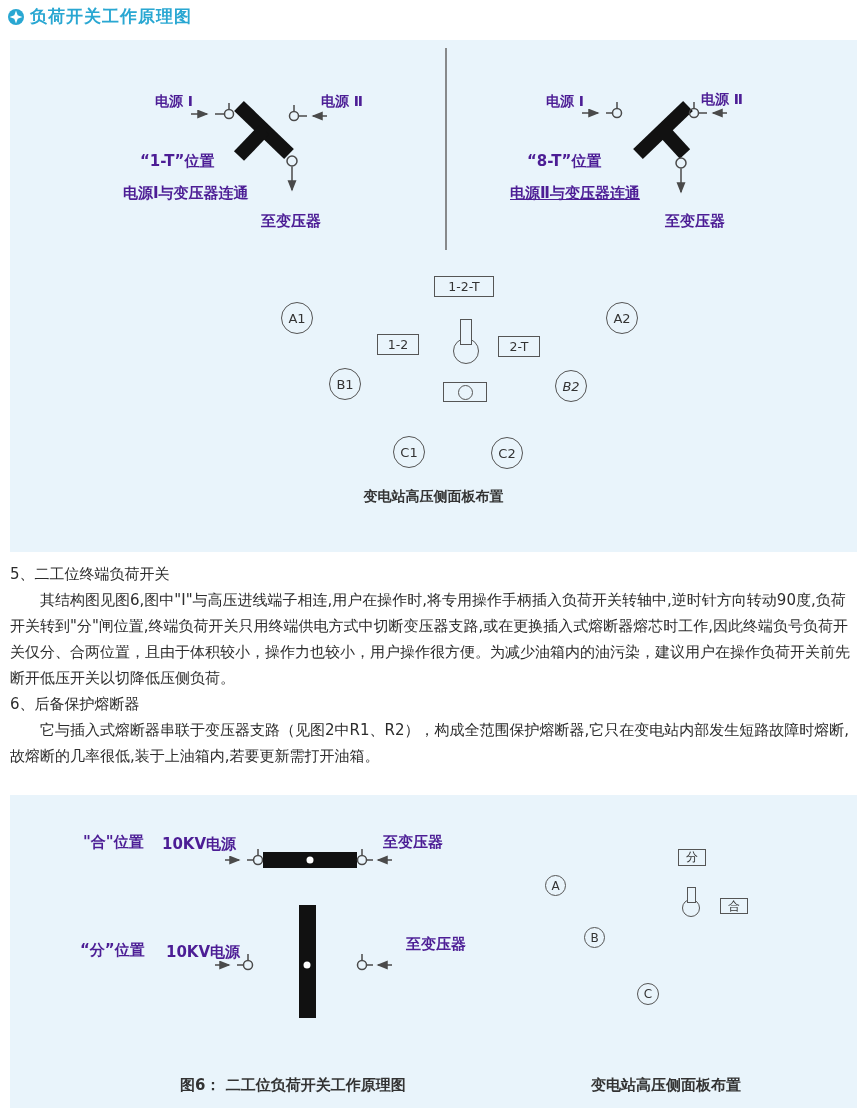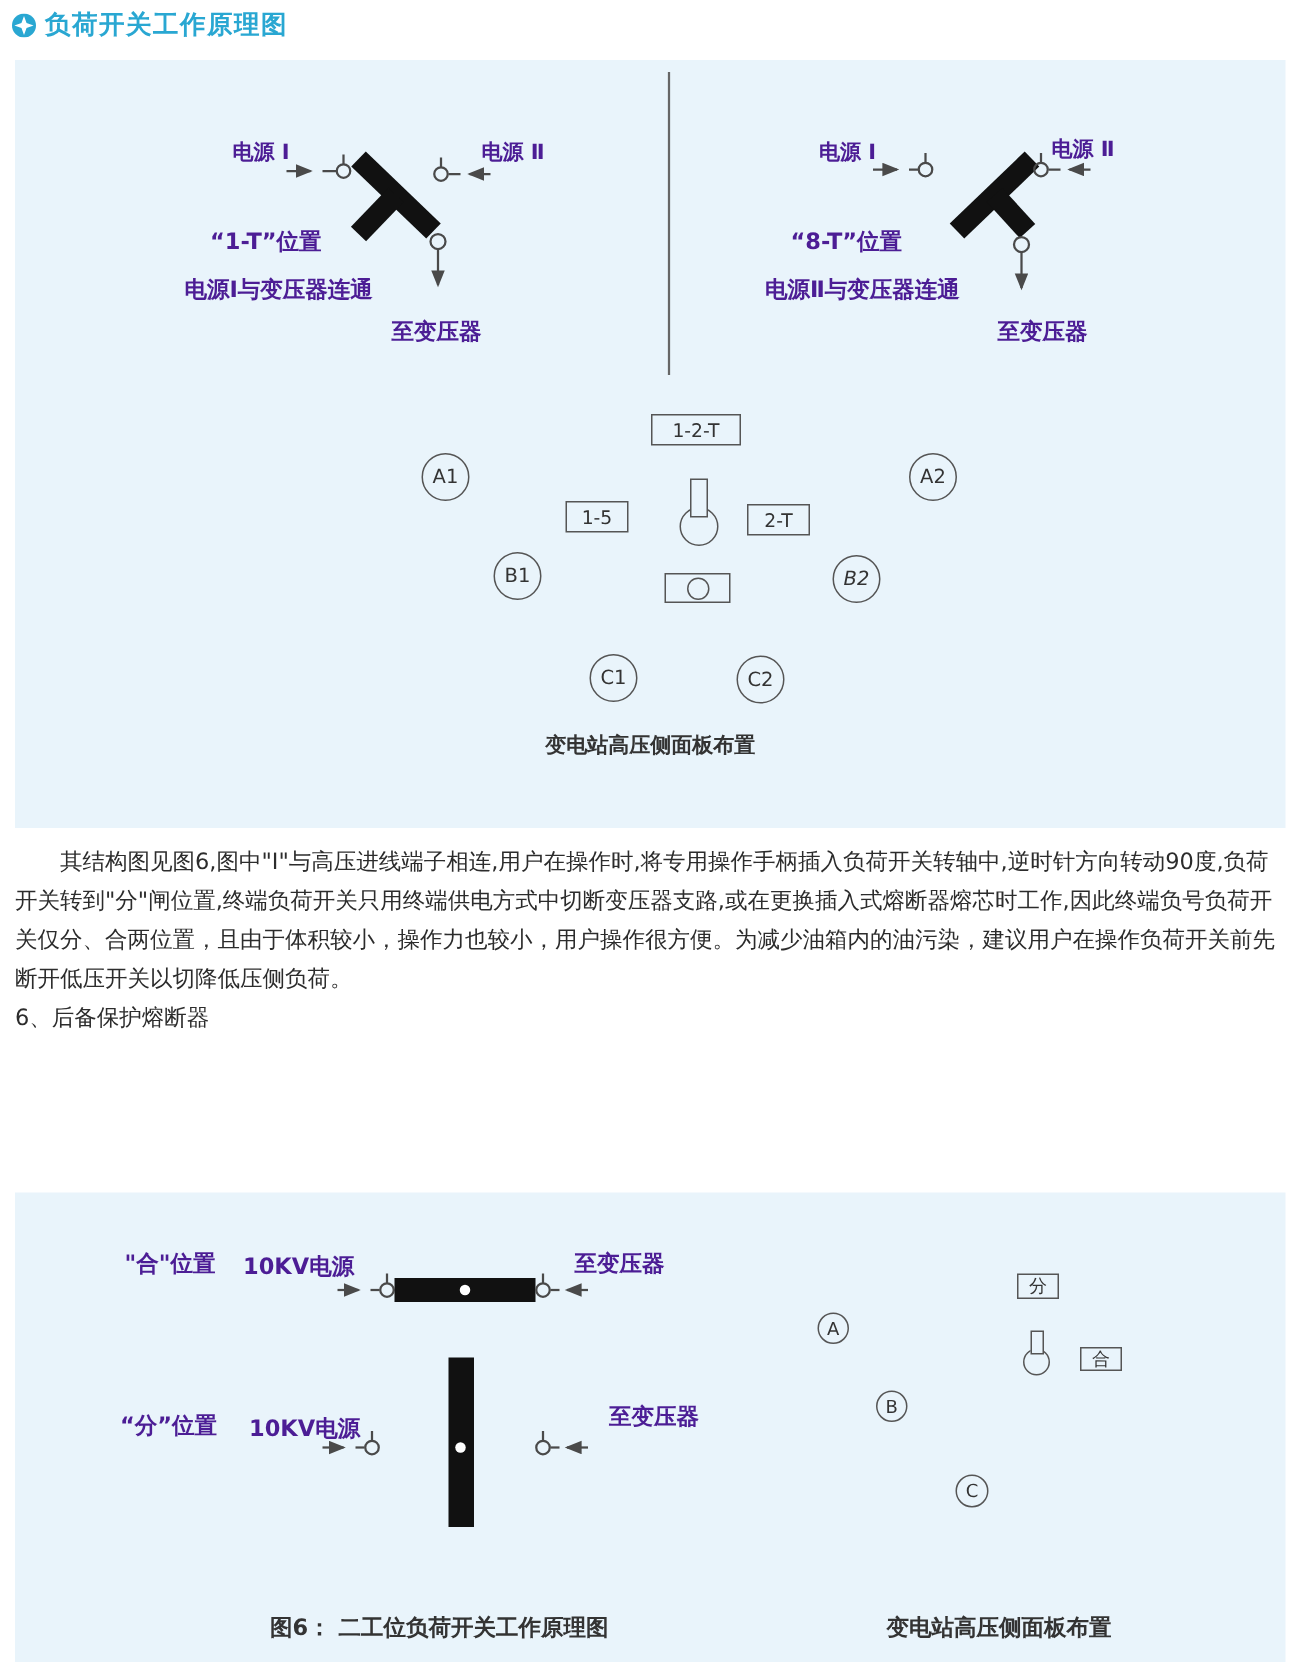--- a/index.html
+++ b/index.html
@@ -96,44 +96,46 @@
 
     <span class="lbl" style="left:145px;top:53px;">电源 Ⅰ</span>
     <span class="lbl" style="left:311px;top:53px;">电源 Ⅱ</span>
     <span class="lbl big" style="left:130px;top:112px;">“1-T”位置</span>
     <span class="lbl big" style="left:113px;top:144px;">电源Ⅰ与变压器连通</span>
     <span class="lbl big" style="left:251px;top:172px;">至变压器</span>
 
     <span class="lbl" style="left:536px;top:53px;">电源 Ⅰ</span>
     <span class="lbl" style="left:691px;top:51px;">电源 Ⅱ</span>
     <span class="lbl big" style="left:517px;top:112px;">“8-T”位置</span>
-    <span class="lbl big" style="left:500px;top:144px;">电源Ⅱ与变压器连通</span>
+    <span class="lbl big" style="left:500px;top:144px;text-decoration:underline;">电源Ⅱ与变压器连通</span>
     <span class="lbl big" style="left:655px;top:172px;">至变压器</span>
 
     <div class="rbox" style="left:424px;top:236px;width:60px;height:21px;">1-2-T</div>
     <div class="circ" style="left:271px;top:262px;width:32px;height:32px;">A1</div>
     <div class="circ" style="left:596px;top:262px;width:32px;height:32px;">A2</div>
-    <div class="rbox" style="left:367px;top:294px;width:42px;height:21px;">1-5</div>
+    <div class="rbox" style="left:367px;top:294px;width:42px;height:21px;">1-2</div>
     <div class="rbox" style="left:488px;top:296px;width:42px;height:21px;">2-T</div>
     <div class="handle-circ" style="left:443px;top:298px;width:26px;height:26px;"></div>
     <div class="handle-rect" style="left:450px;top:279px;width:12px;height:26px;"></div>
     <div class="circ" style="left:319px;top:328px;width:32px;height:32px;">B1</div>
     <div class="circ" style="left:545px;top:330px;width:32px;height:32px;font-style:italic;">B2</div>
     <div class="slotrect" style="left:433px;top:342px;width:44px;height:20px;">
         <span class="dot"></span>
       </div>
     <div class="circ" style="left:383px;top:396px;width:32px;height:32px;">C1</div>
     <div class="circ" style="left:481px;top:397px;width:32px;height:32px;">C2</div>
 
     <div class="caption-center cap1">变电站高压侧面板布置</div>
   </div>
 
   <div id="textblock">
+    <h3>5、二工位终端负荷开关</h3>
     <p>其结构图见图6,图中"Ⅰ"与高压进线端子相连,用户在操作时,将专用操作手柄插入负荷开关转轴中,逆时针方向转动90度,负荷开关转到"分"闸位置,终端负荷开关只用终端供电方式中切断变压器支路,或在更换插入式熔断器熔芯时工作,因此终端负号负荷开关仅分、合两位置，且由于体积较小，操作力也较小，用户操作很方便。为减少油箱内的油污染，建议用户在操作负荷开关前先断开低压开关以切降低压侧负荷。</p>
     <h3>6、后备保护熔断器</h3>
+    <p>它与插入式熔断器串联于变压器支路（见图2中R1、R2），构成全范围保护熔断器,它只在变电站内部发生短路故障时熔断,故熔断的几率很低,装于上油箱内,若要更新需打开油箱。</p>
   </div>
 
   <div id="fig6box" class="panelbox">
     <svg width="847" height="313" viewBox="0 0 847 313">
       <defs>
         <marker id="ar2" markerWidth="9" markerHeight="8" refX="6.5" refY="3" orient="auto">
           <path d="M0,0 L7.5,3 L0,6 Z" fill="#4a4a4a"></path>
         </marker>
       </defs>
       <g stroke="#4a4a4a" stroke-width="1.5" fill="none">

